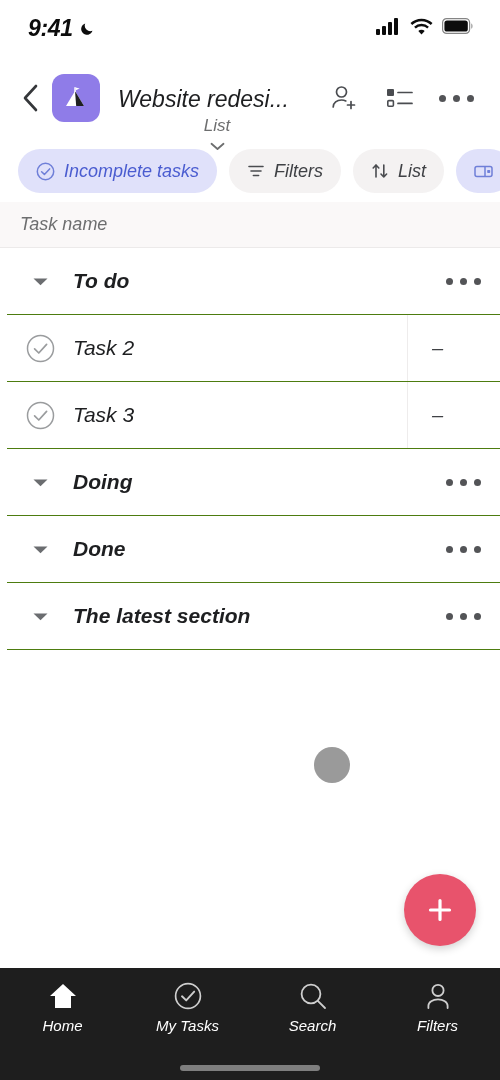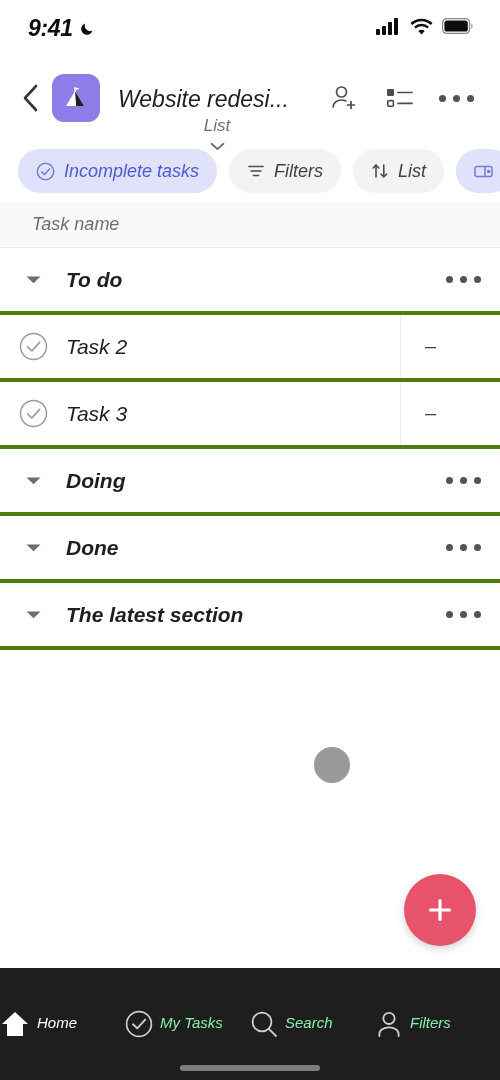--- a/index.html
+++ b/index.html
@@ -56,29 +56,30 @@
     height:44px; padding:0 18px; border-radius:22px;
     font-size:18px; white-space:nowrap; flex:0 0 auto;
   }
   .chip.active { background:#e0e1fa; color:#4a5cd0; }
   .chip.plain  { background:#f4f2f2; color:#3f4145; }
   .chip.fields { background:#e0e1fa; color:#4a5cd0; }
 
   
   .colhead {
     height:46px; background:#faf8f8; border-bottom:1px solid #eceaea;
-    display:flex; align-items:center; padding-left:32px;
+    display:flex; align-items:center; padding-left:20px;
   }
   .colhead span { font-size:18px; color:#6d6e6f; }
 
   
   .list { position:relative; }
   .row {
     position:relative; height:67px; display:flex; align-items:center;
-    border-bottom:4px solid #4d7c0f;
+    border-bottom:1px solid #4d7c0f;
+    margin-left:7px;
   }
   .row.section { height:67px; }
   .caret { width:66px; display:flex; align-items:center; justify-content:center; }
   .sec-name { font-size:21px; font-weight:700; color:#1e1f21; flex:1 1 auto; }
   .sec-dots { width:74px; display:flex; align-items:center; justify-content:center; }
   .check { width:66px; display:flex; align-items:center; justify-content:center; }
   .task-name { font-size:21px; color:#1e1f21; flex:1 1 auto; }
   .task-cell {
     position:absolute; left:400px; top:0; bottom:0; width:100px;
     border-left:1px solid #eeecec;
@@ -98,25 +99,25 @@
     box-shadow:0 3px 8px rgba(0,0,0,.18);
   }
 
   
   .bottomnav {
     position:absolute; left:0; bottom:0; width:500px; height:112px;
     background:#1e1e1e; display:flex; flex-direction:column;
   }
   .navitems { display:flex; flex:1 1 auto; padding-top:12px; }
   .navitem {
-    flex:1 1 0; display:flex; 
+    flex:1 1 0; display:flex; flex-direction:column;
     align-items:center; justify-content:flex-start; gap:7px;
   }
   .navitem .lbl { font-size:15px; color:#ffffff; font-weight:400; }
-  .navitem.inactive .lbl { color:#86efac;text-align:right; }
+  .navitem.inactive .lbl { color:#ffffff;text-align:right; }
   .navicon { height:30px; display:flex; align-items:flex-end; }
   .homebar {
     width:140px; height:6px; border-radius:3px; background:#7e7e7e;
     margin:0 auto 9px auto;
   }
 </style>
 </head>
 <body>
 
 <div class="phone">

